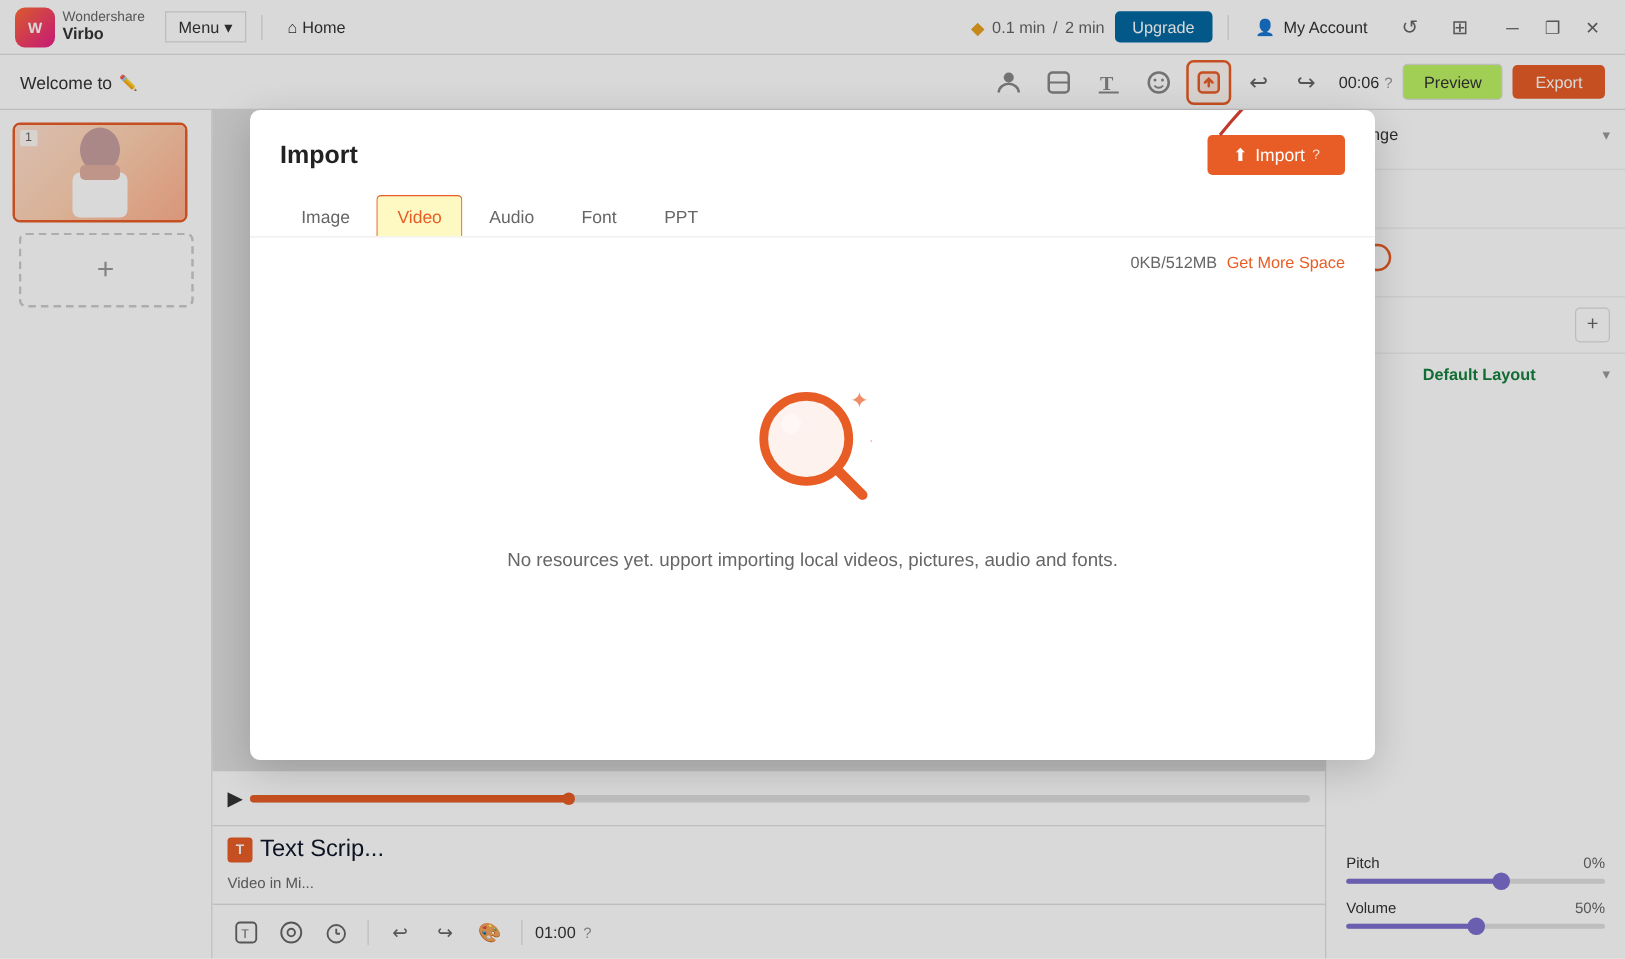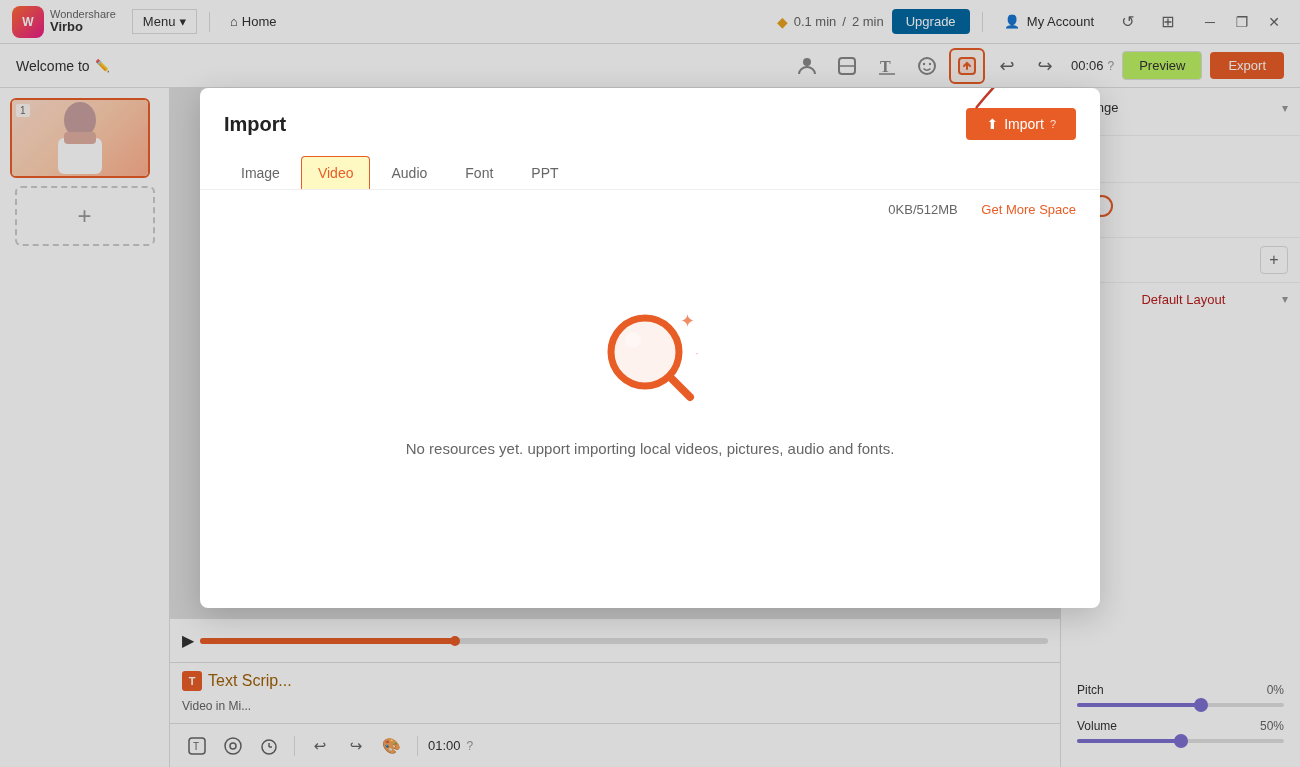--- a/index.html
+++ b/index.html
@@ -58,21 +58,21 @@
     .canvas-slide { width: 280px; height: 360px; background: linear-gradient(135deg, #ffe0c8, #ffc8a0, #ffaa80); border-radius: 4px; position: relative; overflow: hidden; }
     .play-btn { cursor: pointer; color: #333; font-size: 16px; }
     .timeline-track { flex: 1; height: 6px; background: #e0e0e0; border-radius: 3px; position: relative; }
     .timeline-progress { width: 30%; height: 100%; background: #e85d26; border-radius: 3px; }
     .timeline-dot { position: absolute; top: 50%; left: 30%; transform: translate(-50%, -50%); width: 10px; height: 10px; background: #e85d26; border-radius: 50%; }
 
     
     .text-script-panel { background: #fff; border-top: 1px solid #e0e0e0; padding: 8px 12px; }
     .text-script-header { display: flex; align-items: center; gap: 6px; margin-bottom: 6px; }
     .script-t-icon { width: 20px; height: 20px; background: #e85d26; color: #fff; border-radius: 3px; display: flex; align-items: center; justify-content: center; font-size: 11px; font-weight: bold; }
-    .script-title { font-size: 16px; font-weight: 500; color: #a16207; }
+    .script-title { font-size: 19px; font-weight: 500; color: #0f172a; }
     .script-content { font-size: 12px; color: #666; line-height: 1.5; }
 
     
     .right-panel { width: 240px; background: #fff; border-left: 1px solid #e0e0e0; display: flex; flex-direction: column; }
     .right-section { padding: 12px; border-bottom: 1px solid #f0f0f0; }
     .right-section-header { display: flex; align-items: center; justify-content: space-between; margin-bottom: 8px; }
     .chevron-icon { color: #999; font-size: 12px; cursor: pointer; }
     .change-btn { font-size: 13px; color: #333; font-weight: 500; }
     .toggle-switch { width: 40px; height: 22px; background: #e85d26; border-radius: 11px; position: relative; cursor: pointer; }
     .toggle-knob { width: 18px; height: 18px; background: #fff; border-radius: 50%; position: absolute; top: 2px; right: 2px; }
@@ -90,21 +90,21 @@
     
     .modal-overlay { position: absolute; top: 0; left: 0; right: 0; bottom: 0; background: rgba(0,0,0,0.15); z-index: 100; display: flex; align-items: flex-start; justify-content: center; padding-top: 88px; }
     .modal { background: #fff; border-radius: 8px; width: 900px; min-height: 520px; box-shadow: 0 8px 32px rgba(0,0,0,0.18); position: relative; overflow: hidden; }
     .modal-header { display: flex; align-items: center; justify-content: space-between; padding: 20px 24px 0; }
     .modal-title { font-size: 20px; font-weight: 600; color: #222; }
     .import-btn { background: #e85d26; color: #fff; border: none; border-radius: 4px; padding: 8px 20px; font-size: 14px; cursor: pointer; display: flex; align-items: center; gap: 6px; font-weight: 500; }
     .modal-tabs { display: flex; gap: 0; padding: 16px 24px 0; border-bottom: 1px solid #eee; }
     .modal-tab { padding: 8px 16px; font-size: 14px; color: #666; cursor: pointer; border: 1px solid transparent; border-bottom: none; border-radius: 4px 4px 0 0; margin-right: 4px; }
     .modal-tab.active { color: #e85d26; border-color: #e85d26; background: #fef9c3; }
     .modal-storage { text-align: right; padding: 12px 24px; font-size: 13px; color: #666; }
-    .get-more-link { color: #e85d26; text-decoration: none; cursor: pointer; margin-left: 20px; }
+    .get-more-link { color: #e85d26; text-decoration: none; cursor: pointer; margin-left: 4px; }
     .modal-body { display: flex; flex-direction: column; align-items: center; justify-content: center; padding: 40px 24px; min-height: 300px; }
     .empty-icon { position: relative; margin-bottom: 24px; }
     .empty-text { font-size: 15px; color: #666; text-align: center; }
 
     
     .btm-icon-btn { width: 30px; height: 30px; display: flex; align-items: center; justify-content: center; cursor: pointer; color: #666; font-size: 15px; border-radius: 4px; }
     .btm-sep { width: 1px; height: 20px; background: #e0e0e0; margin: 0 4px; }
     .btm-time { font-size: 13px; color: #333; }
 
     .canvas-bottom-bar { display: flex; align-items: center; padding: 0 12px; height: 44px; background: #fff; border-top: 1px solid #e0e0e0; gap: 6px; }
@@ -321,21 +321,21 @@
         <div class="toggle-switch">
           <div class="toggle-knob"></div>
         </div>
       </div>
     </div>
     <div style="padding:8px 12px; border-bottom:1px solid #f0f0f0; display:flex; justify-content:flex-end;">
       <div class="add-btn">+</div>
     </div>
     <div class="default-layout-row">
       <span style="font-size:14px;color:#666;">⊞</span>
-      <span style="font-size:13px;color:#b91c1c;">Default Layout</span>
+      <span style="font-size:13px;color:#15803d;font-weight:bold;">Default Layout</span>
       <span class="chevron-icon">▾</span>
     </div>
 
     <div style="flex:1;"></div>
     <div class="slider-outer">
       <div class="slider-row">
         <div class="slider-label-row">
           <span class="slider-label">Pitch</span>
           <span class="slider-value">0%</span>
         </div>

